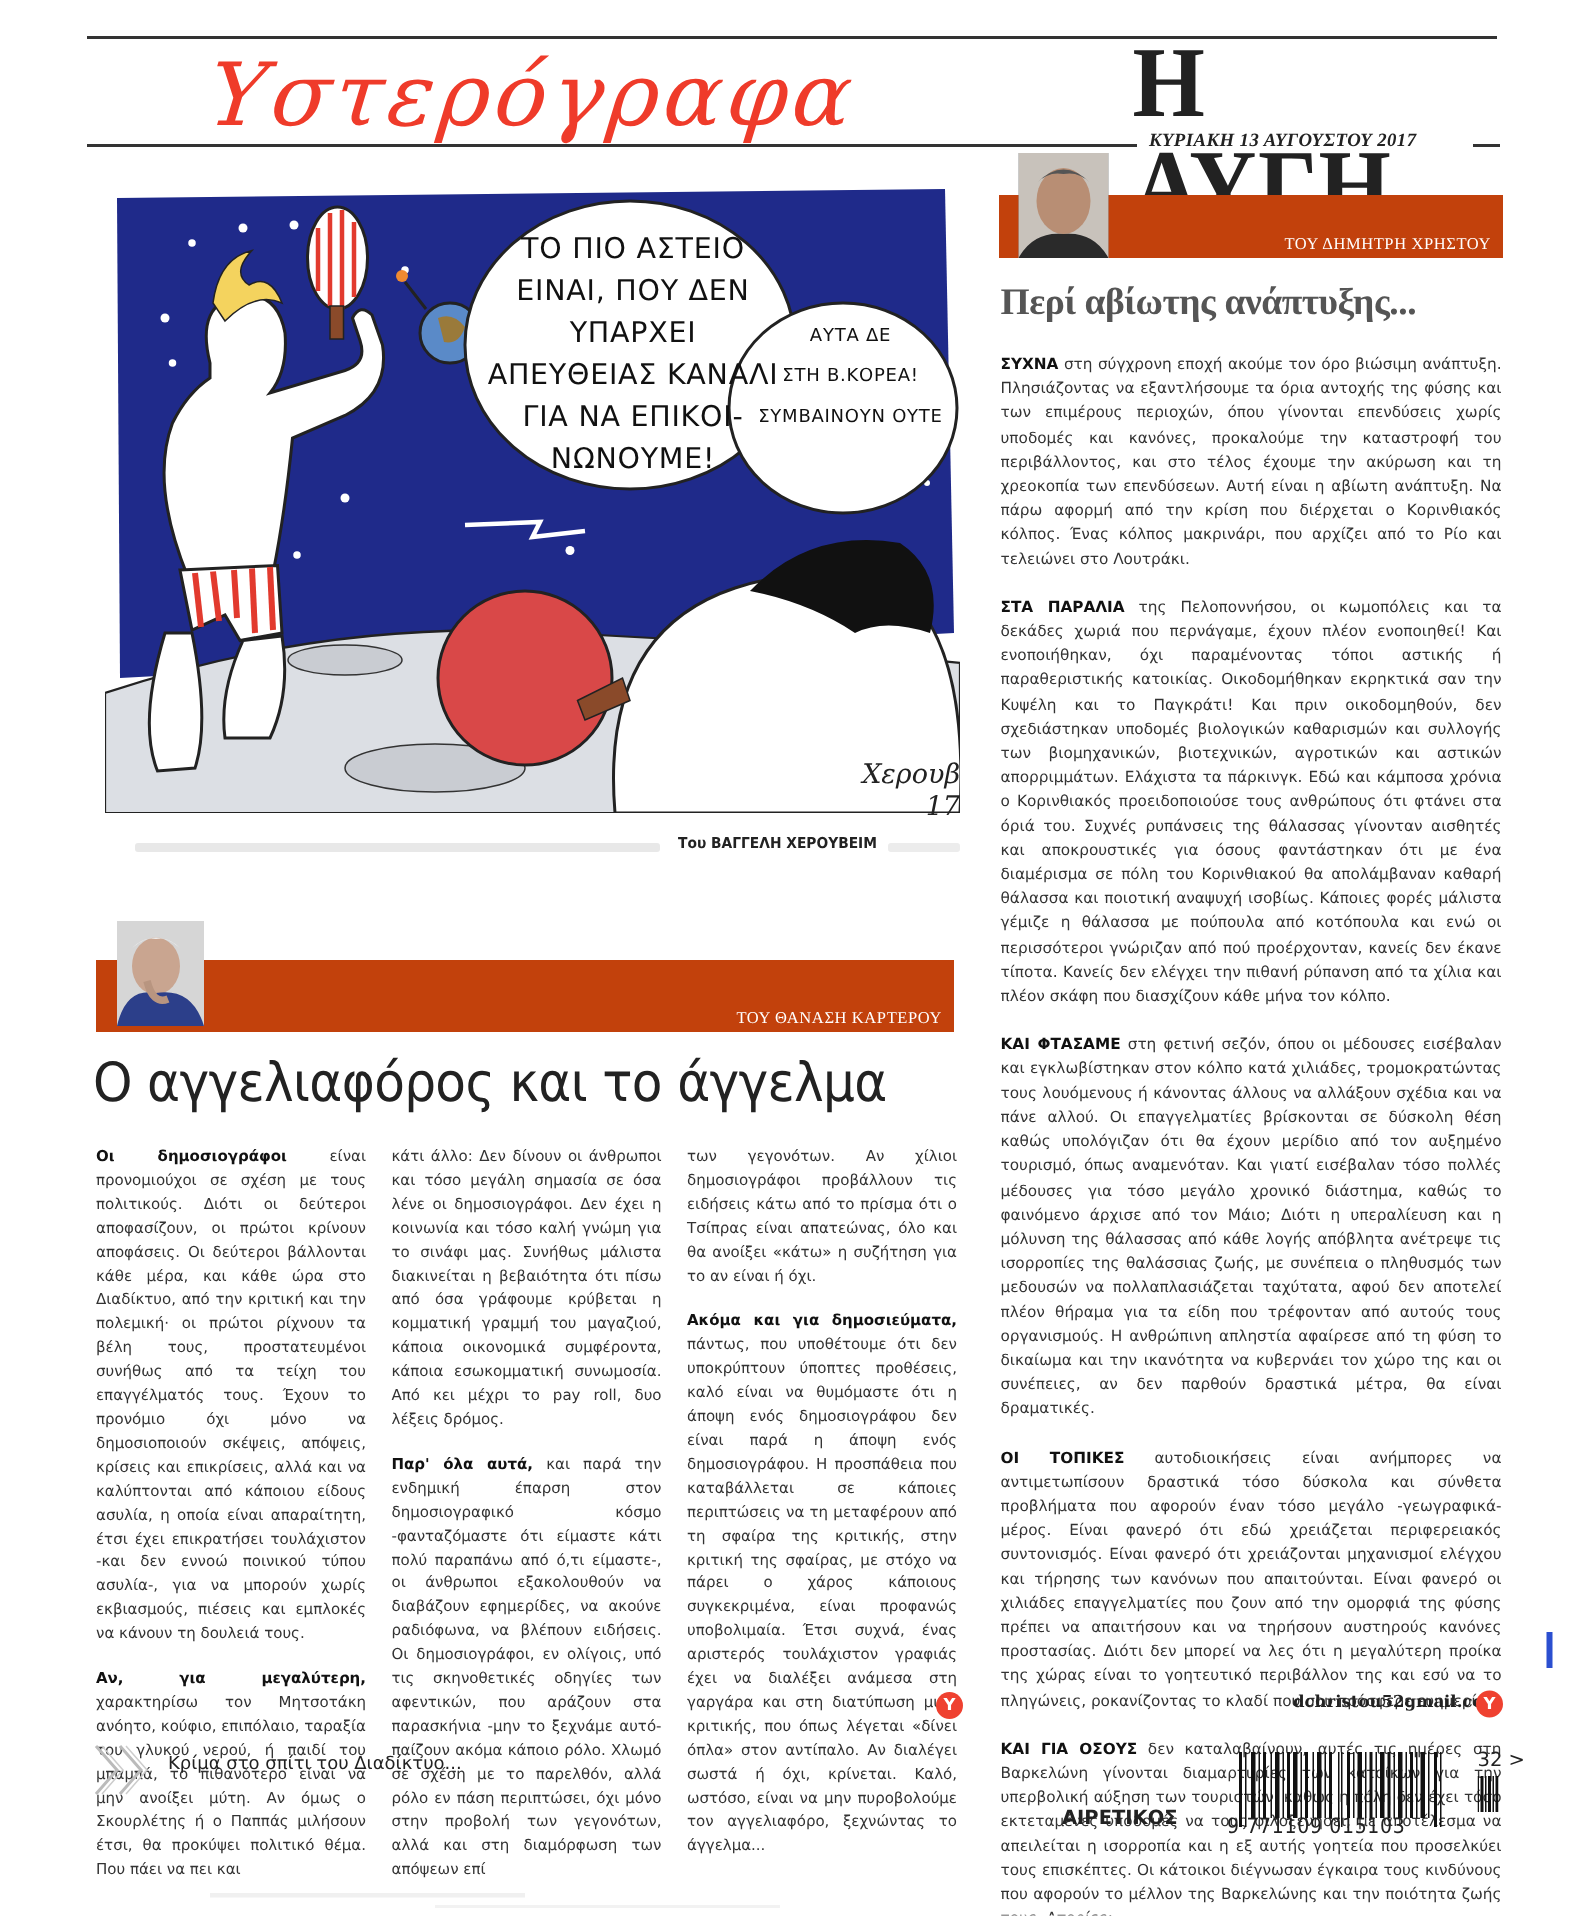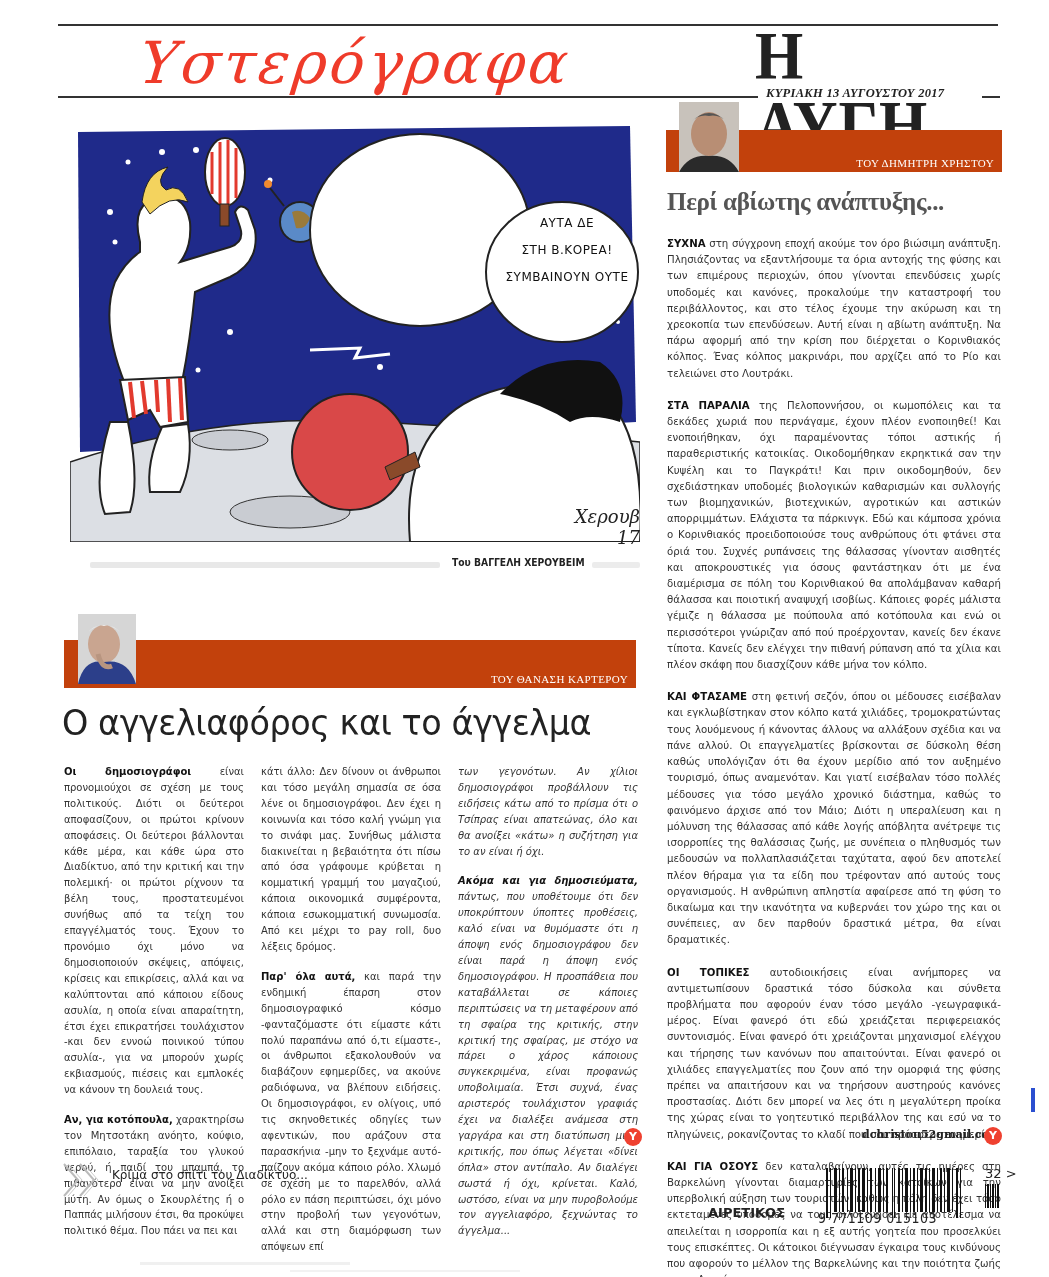--- a/index.html
+++ b/index.html
@@ -193,20 +193,27 @@
 
     <ellipse cx="350" cy="108" rx="110" ry="96" fill="#ffffff" stroke="#222" stroke-width="2"></ellipse>
     <ellipse cx="492" cy="150" rx="76" ry="70" fill="#ffffff" stroke="#222" stroke-width="2"></ellipse>
 
     <path d="M340 420 Q330 300 420 270 Q480 250 540 280 Q575 320 570 420 Z" fill="#ffffff" stroke="#222" stroke-width="2"></path>
     <path d="M430 272 Q470 230 530 240 Q560 260 550 300 Q520 290 500 300 Q470 280 430 272 Z" fill="#111"></path>
 
     <circle cx="280" cy="330" r="58" fill="#d94848" stroke="#222" stroke-width="2"></circle>
     <path d="M315 345 L345 330 L350 345 L320 358 Z" fill="#8a4a2a" stroke="#222"></path>
   </svg>
+  <div class="bubble-text bubble1">
+    <div>ΤΟ ΠΙΟ ΑΣΤΕΙΟ</div>
+    <div>ΕΙΝΑΙ, ΠΟΥ ΔΕΝ ΥΠΑΡΧΕΙ</div>
+    <div>ΑΠΕΥΘΕΙΑΣ ΚΑΝΑΛΙ</div>
+    <div>ΓΙΑ ΝΑ ΕΠΙΚΟΙ-</div>
+    <div>ΝΩΝΟΥΜΕ!</div>
+  </div>
   <div class="bubble-text bubble2">
     <div>ΑΥΤΑ ΔΕ</div>
     <div>ΣΤΗ Β.ΚΟΡΕΑ!</div>
     <div>ΣΥΜΒΑΙΝΟΥΝ ΟΥΤΕ</div>
   </div>
   <div class="signature">Χερουβ 17</div>
 </div>
 <div class="credit-faded"></div>
 <div class="cartoon-credit">Του ΒΑΓΓΕΛΗ ΧΕΡΟΥΒΕΙΜ</div>
 <div class="credit-faded2"></div>
@@ -243,27 +250,27 @@
     <ellipse cx="26" cy="30" rx="16" ry="19" fill="#c9a590"></ellipse>
     <path d="M10 18 Q26 4 42 18 Q34 10 26 12 Q18 10 10 18 Z" fill="#eeeeee"></path>
     <path d="M0 70 Q6 44 26 48 Q50 44 58 70 Z" fill="#2c3f8a"></path>
     <path d="M20 40 Q24 56 34 52" stroke="#b89580" stroke-width="5" fill="none"></path>
   </svg>
 </div>
 <div class="left-title">Ο αγγελιαφόρος και το άγγελμα</div>
 
 <div class="left-col" style="left:64px;">
   <p><b>Οι δημοσιογράφοι</b><span> είναι προνομιούχοι σε σχέση με τους πολιτικούς. Διότι οι δεύτεροι αποφασίζουν, οι πρώτοι κρίνουν αποφάσεις. Οι δεύτεροι βάλλονται κάθε μέρα, και κάθε ώρα στο Διαδίκτυο, από την κριτική και την πολεμική· οι πρώτοι ρίχνουν τα βέλη τους, προστατευμένοι συνήθως από τα τείχη του επαγγέλματός τους. Έχουν το προνόμιο όχι μόνο να δημοσιοποιούν σκέψεις, απόψεις, κρίσεις και επικρίσεις, αλλά και να καλύπτονται από κάποιου είδους ασυλία, η οποία είναι απαραίτητη, έτσι έχει επικρατήσει τουλάχιστον -και δεν εννοώ ποινικού τύπου ασυλία-, για να μπορούν χωρίς εκβιασμούς, πιέσεις και εμπλοκές να κάνουν τη δουλειά τους.</span></p>
-  <p><b>Αν, για κοτόπουλα,</b><span> χαρακτηρίσω τον Μητσοτάκη ανόητο, κούφιο, επιπόλαιο, ταραξία του γλυκού νερού, ή παιδί του μπαμπά, το πιθανότερο είναι να μην ανοίξει μύτη. Αν όμως ο Σκουρλέτης ή ο Παππάς μιλήσουν έτσι, θα προκύψει πολιτικό θέμα. Που πάει να πει και</span></p>
+  <p><b>Αν, για μεγαλύτερη,</b><span> χαρακτηρίσω τον Μητσοτάκη ανόητο, κούφιο, επιπόλαιο, ταραξία του γλυκού νερού, ή παιδί του μπαμπά, το πιθανότερο είναι να μην ανοίξει μύτη. Αν όμως ο Σκουρλέτης ή ο Παππάς μιλήσουν έτσι, θα προκύψει πολιτικό θέμα. Που πάει να πει και</span></p>
 </div>
 <div class="left-col" style="left:261px;">
   <p><b></b><span>κάτι άλλο: Δεν δίνουν οι άνθρωποι και τόσο μεγάλη σημασία σε όσα λένε οι δημοσιογράφοι. Δεν έχει η κοινωνία και τόσο καλή γνώμη για το σινάφι μας. Συνήθως μάλιστα διακινείται η βεβαιότητα ότι πίσω από όσα γράφουμε κρύβεται η κομματική γραμμή του μαγαζιού, κάποια οικονομικά συμφέροντα, κάποια εσωκομματική συνωμοσία. Από κει μέχρι το pay roll, δυο λέξεις δρόμος.</span></p>
   <p><b>Παρ' όλα αυτά,</b><span> και παρά την ενδημική έπαρση στον δημοσιογραφικό κόσμο -φανταζόμαστε ότι είμαστε κάτι πολύ παραπάνω από ό,τι είμαστε-, οι άνθρωποι εξακολουθούν να διαβάζουν εφημερίδες, να ακούνε ραδιόφωνα, να βλέπουν ειδήσεις. Οι δημοσιογράφοι, εν ολίγοις, υπό τις σκηνοθετικές οδηγίες των αφεντικών, που αράζουν στα παρασκήνια -μην το ξεχνάμε αυτό- παίζουν ακόμα κάποιο ρόλο. Χλωμό σε σχέση με το παρελθόν, αλλά ρόλο εν πάση περιπτώσει, όχι μόνο στην προβολή των γεγονότων, αλλά και στη διαμόρφωση των απόψεων επί</span></p>
 </div>
-<div class="left-col" style="left:458px;font-style:italic;">
+<div class="left-col" style="left:458px;">
   <p><b></b><span>των γεγονότων. Αν χίλιοι δημοσιογράφοι προβάλλουν τις ειδήσεις κάτω από το πρίσμα ότι ο Τσίπρας είναι απατεώνας, όλο και θα ανοίξει «κάτω» η συζήτηση για το αν είναι ή όχι.</span></p>
   <p><b>Ακόμα και για δημοσιεύματα,</b><span> πάντως, που υποθέτουμε ότι δεν υποκρύπτουν ύποπτες προθέσεις, καλό είναι να θυμόμαστε ότι η άποψη ενός δημοσιογράφου δεν είναι παρά η άποψη ενός δημοσιογράφου. Η προσπάθεια που καταβάλλεται σε κάποιες περιπτώσεις να τη μεταφέρουν από τη σφαίρα της κριτικής, στην κριτική της σφαίρας, με στόχο να πάρει ο χάρος κάποιους συγκεκριμένα, είναι προφανώς υποβολιμαία. Έτσι συχνά, ένας αριστερός τουλάχιστον γραφιάς έχει να διαλέξει ανάμεσα στη γαργάρα και στη διατύπωση μιας κριτικής, που όπως λέγεται «δίνει όπλα» στον αντίπαλο. Αν διαλέγει σωστά ή όχι, κρίνεται. Καλό, ωστόσο, είναι να μην πυροβολούμε τον αγγελιαφόρο, ξεχνώντας το άγγελμα...</span></p>
 </div>
 <div class="y-badge" style="left:624px; top:1128px;">Υ</div>
 
 <svg class="footer-chevrons" viewBox="0 0 50 40">
   <path d="M6 4 L20 20 L6 36" fill="none" stroke="#bbbbbb" stroke-width="2"></path>
   <path d="M10 4 L24 20 L10 36" fill="none" stroke="#cccccc" stroke-width="1"></path>
   <path d="M22 4 L36 20 L22 36" fill="none" stroke="#bbbbbb" stroke-width="2"></path>
   <path d="M26 4 L40 20 L26 36" fill="none" stroke="#cccccc" stroke-width="1"></path>

